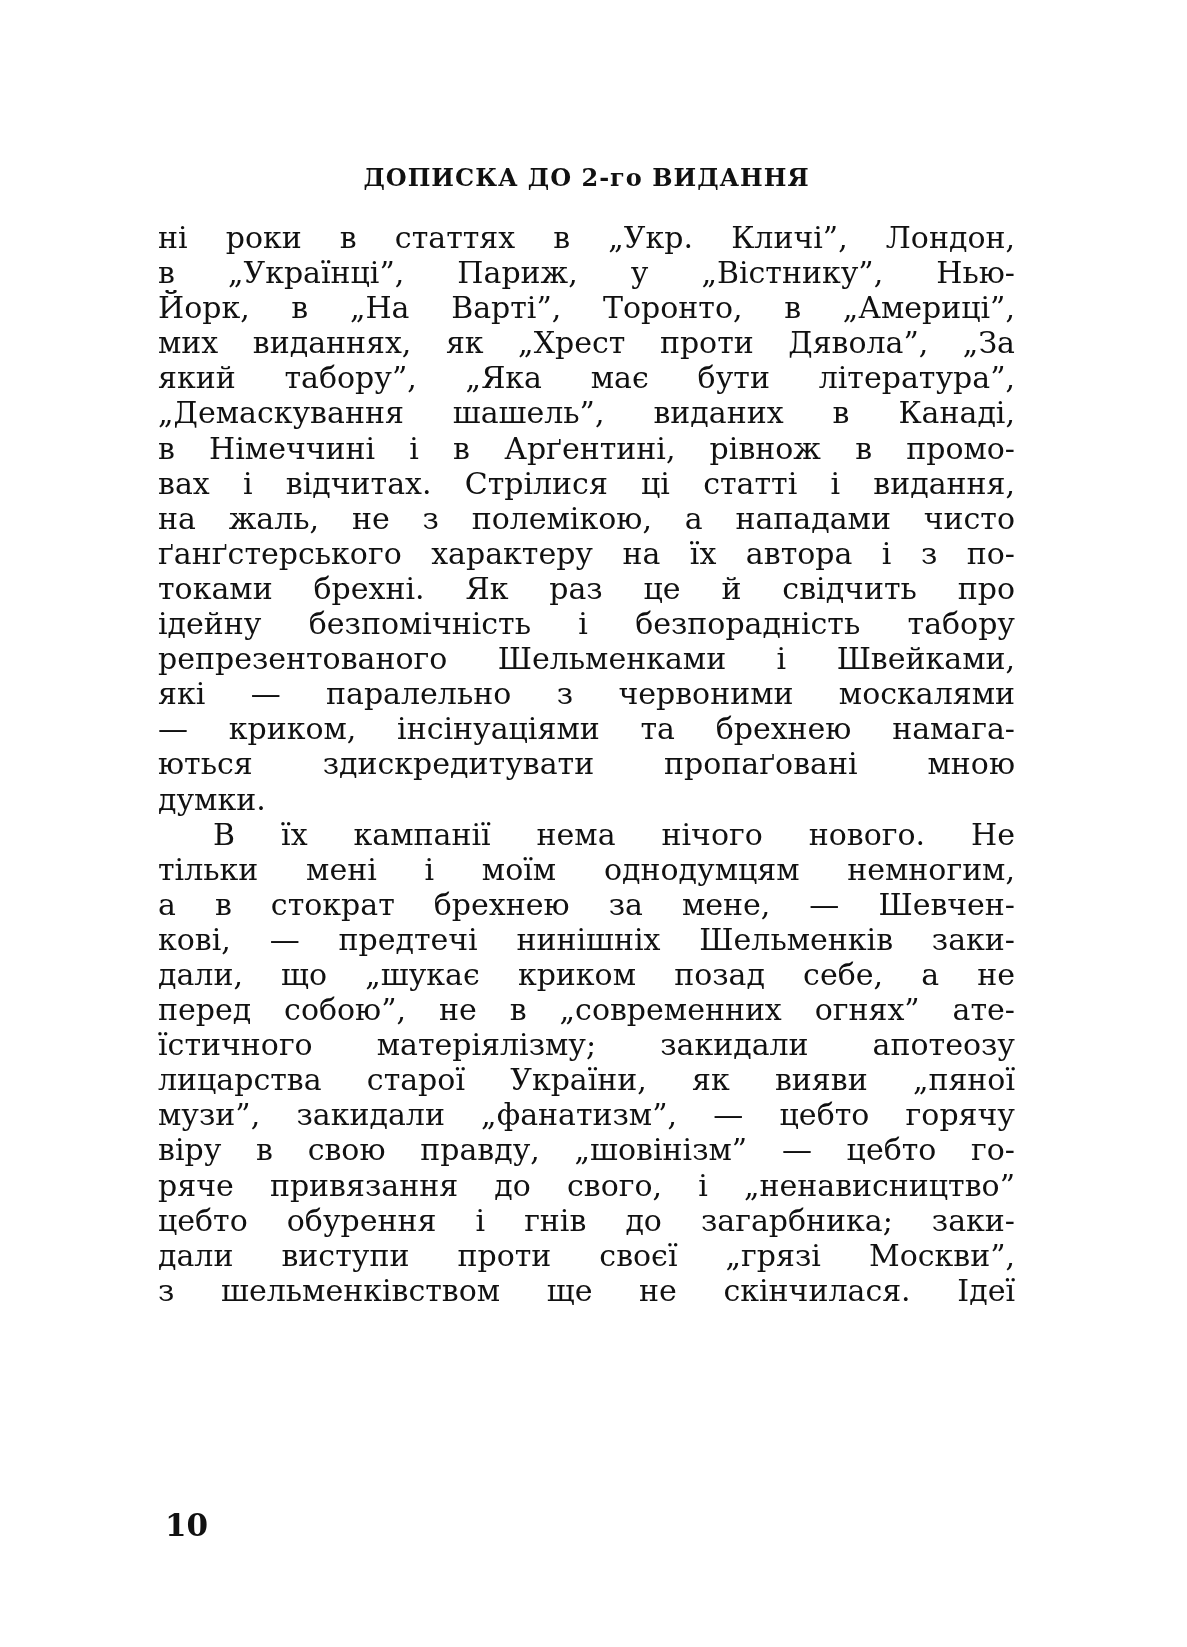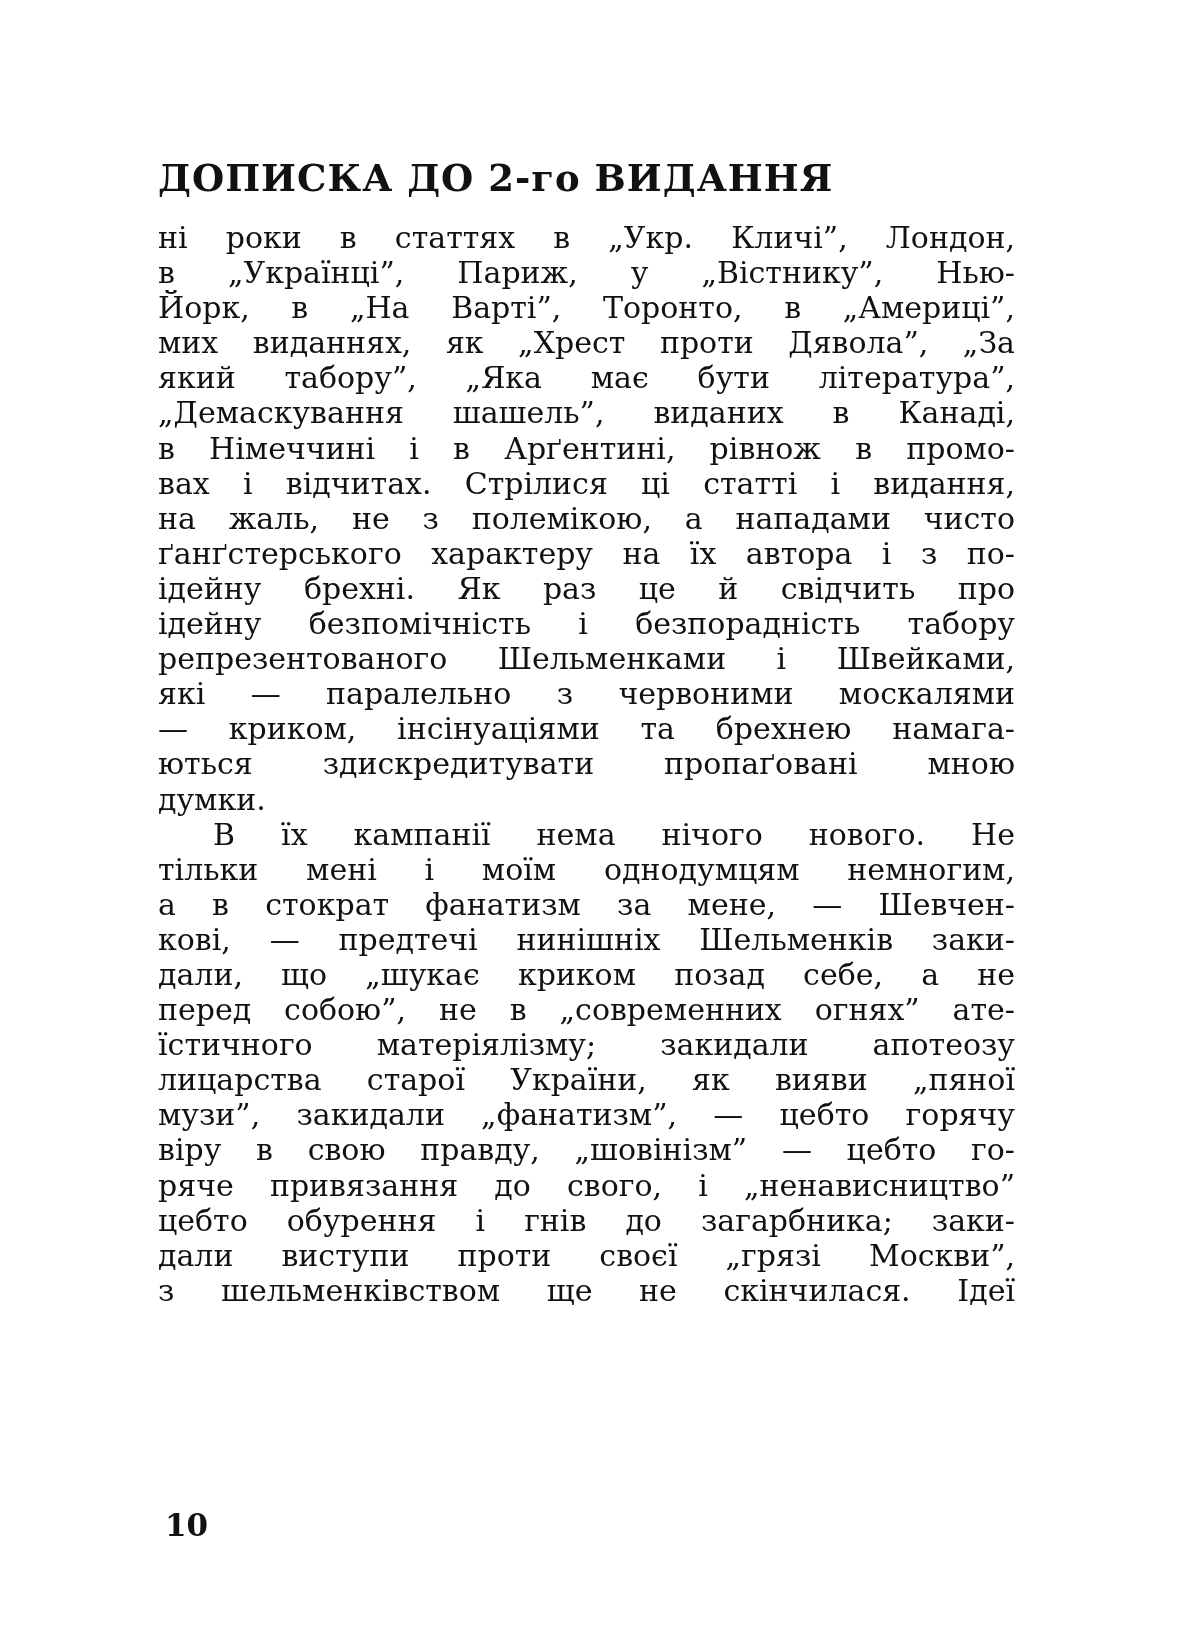--- a/index.html
+++ b/index.html
@@ -19,23 +19,23 @@
       position: absolute;
       left: 0; top: 0;
       width: 1187px;
       height: 1647px;
     }
     .title {
       position: absolute;
       left: 158px;
       width: 857px;
       top: 158px;
-      text-align: left;
+      text-align: center;
       font-weight: bold;
-      font-size: 37px;
+      font-size: 24px;
       letter-spacing: 1px;
       line-height: 40px;
     }
     .body-text {
       position: absolute;
       left: 158px;
       top: 220px;
       width: 857px;
       font-size: 30px;
       line-height: 35.1px;
@@ -75,32 +75,32 @@
       <span class="line">ні роки в статтях в „Укр. Кличі”, Лондон,</span>
       <span class="line">в „Українці”, Париж, у „Вістнику”, Нью-</span>
       <span class="line">Йорк, в „На Варті”, Торонто, в „Америці”,</span>
       <span class="line">мих виданнях, як „Хрест проти Дявола”, „За</span>
       <span class="line">який табору”, „Яка має бути література”,</span>
       <span class="line">„Демаскування шашель”, виданих в Канаді,</span>
       <span class="line">в Німеччині і в Арґентині, рівнож в промо-</span>
       <span class="line">вах і відчитах. Стрілися ці статті і видання,</span>
       <span class="line">на жаль, не з полемікою, а нападами чисто</span>
       <span class="line">ґанґстерського характеру на їх автора і з по-</span>
-      <span class="line">ідейну брехні. Як раз це й свідчить про</span>
+      <span class="line">токами брехні. Як раз це й свідчить про</span>
       <span class="line">ідейну безпомічність і безпорадність табору</span>
       <span class="line">репрезентованого Шельменками і Швейками,</span>
       <span class="line">які — паралельно з червоними москалями</span>
       <span class="line">— криком, інсінуаціями та брехнею намага-</span>
       <span class="line">ються здискредитувати пропаґовані мною</span>
       <span class="line last">думки.</span>
     </div>
     <div>
       <span class="line indent">В їх кампанії нема нічого нового. Не</span>
       <span class="line">тільки мені і моїм однодумцям немногим,</span>
-      <span class="line">а в стократ фанатизм за мене, — Шевчен-</span>
+      <span class="line">а в стократ брехнею за мене, — Шевчен-</span>
       <span class="line">кові, — предтечі нинішніх Шельменків заки-</span>
       <span class="line">дали, що „шукає криком позад себе, а не</span>
       <span class="line">перед собою”, не в „современних огнях” ате-</span>
       <span class="line">їстичного матеріялізму; закидали апотеозу</span>
       <span class="line">лицарства старої України, як вияви „пяної</span>
       <span class="line">музи”, закидали „фанатизм”, — цебто горячу</span>
       <span class="line">віру в свою правду, „шовінізм” — цебто го-</span>
       <span class="line">ряче привязання до свого, і „ненависництво”</span>
       <span class="line">цебто обурення і гнів до загарбника; заки-</span>
       <span class="line">дали виступи проти своєї „грязі Москви”,</span>

